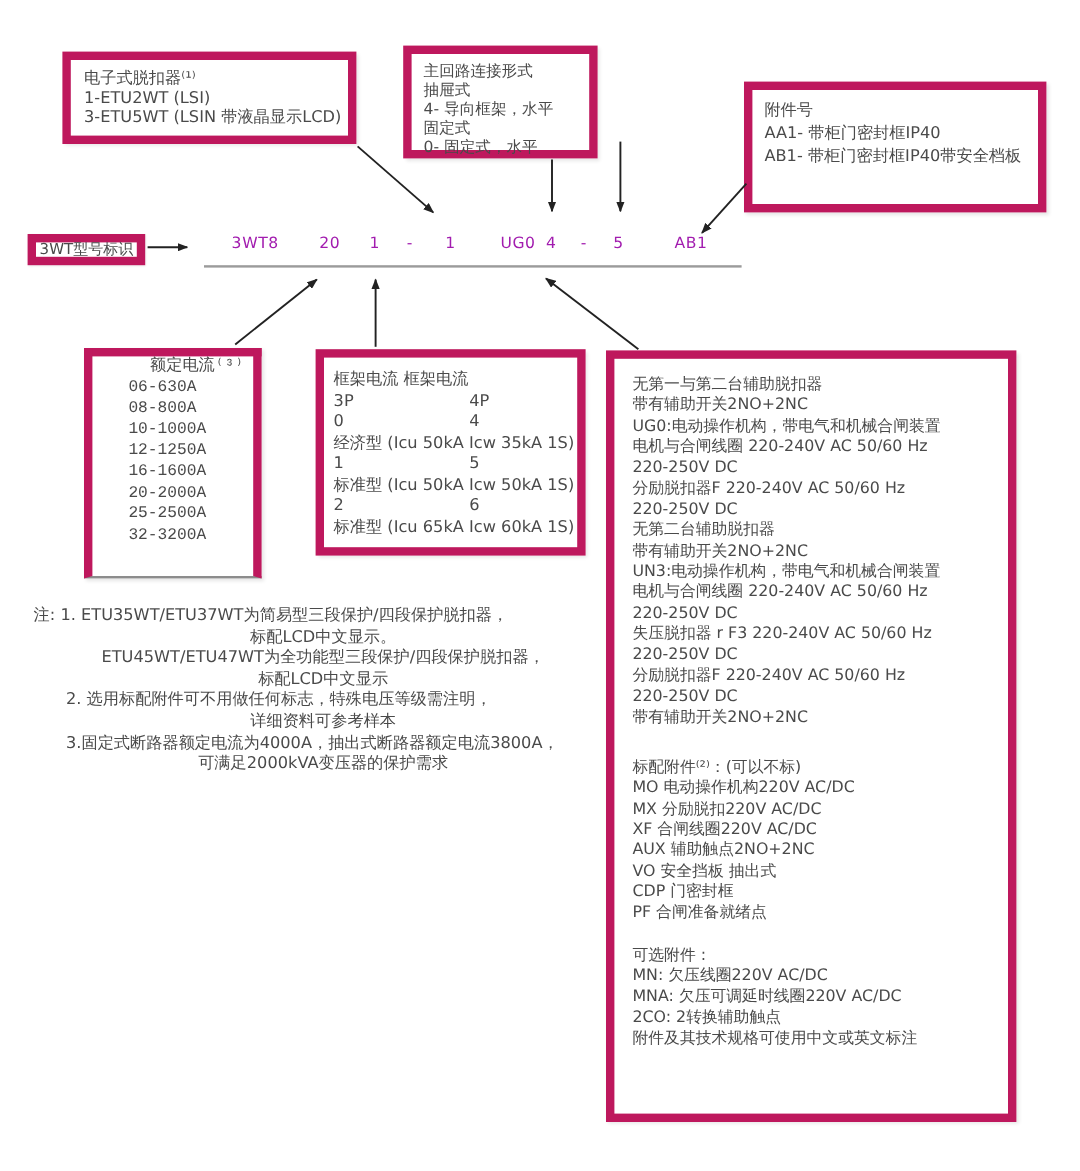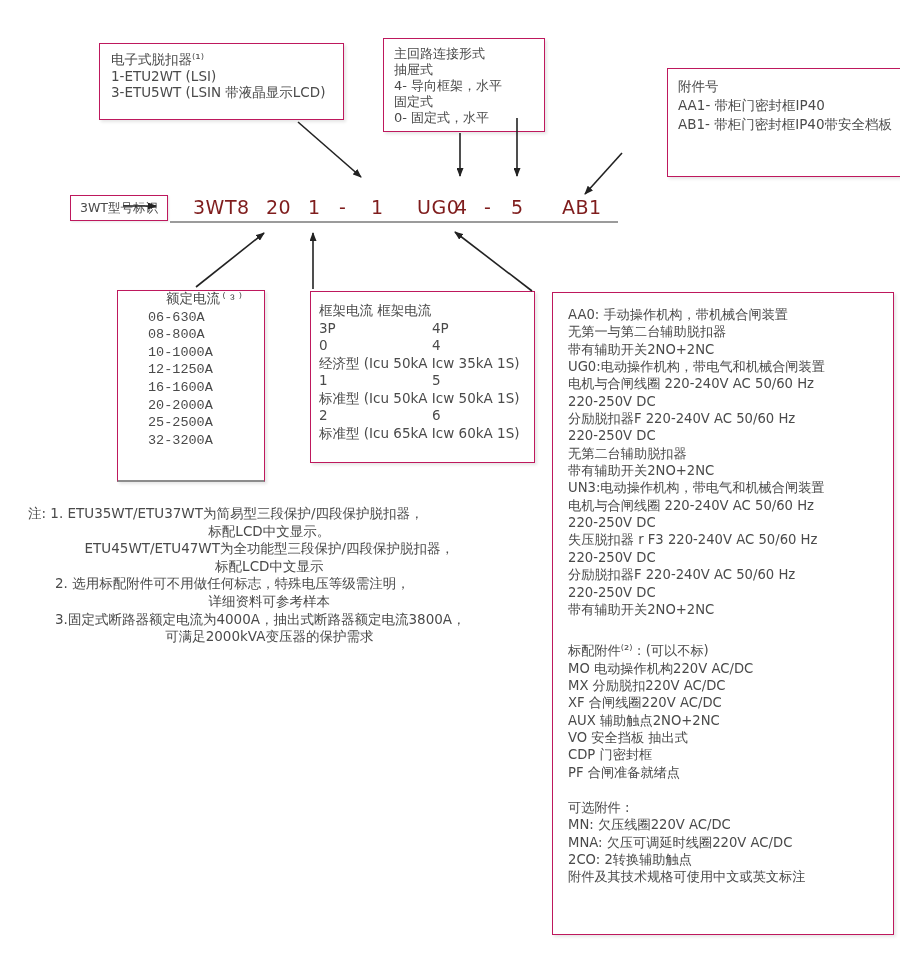--- a/index.html
+++ b/index.html
@@ -2,40 +2,40 @@
 <html><head>
 <meta charset="utf-8">
 <style>
   html,body{margin:0;padding:0;background:#f2f2f2;}
   #canvas{
     position:relative;width:900px;height:976px;background:#ffffff;
     font-family:"DejaVu Sans","Liberation Sans",sans-serif;
     color:#4a4a4a;overflow:hidden;
   }
   .box{
-    position:absolute;background:#fff;border:1px solid #be185d;
-    box-shadow:2px 2px 3px rgba(0,0,0,0.10);box-sizing:border-box;margin-left:47px;
+    position:absolute;background:#fff;border:7px solid #be185d;
+    box-shadow:2px 2px 3px rgba(0,0,0,0.10);box-sizing:border-box;
   }
   .ln{white-space:nowrap;}
   
   #box-etu{left:52px;top:43px;width:245px;height:77px;padding:7px 11px;font-size:13.5px;line-height:16.5px;}
   #box-conn{left:336px;top:38px;width:162px;height:94px;padding:7px 10px;font-size:13px;line-height:16px;}
   #box-accform{left:509px;top:72px;width:99px;height:45px;padding:2px 5px;font-size:12px;line-height:14.3px;}
   #box-accnum{left:620px;top:68px;width:252px;height:109px;padding:8px 10px;font-size:13.5px;line-height:19px;}
   #box-model{left:23px;top:195px;width:98px;height:26px;font-size:12.5px;display:flex;align-items:center;justify-content:center;box-shadow:1px 1px 2px rgba(0,0,0,0.10);}
   #box-rated{left:70px;top:290px;width:148px;height:192px;padding:0 0 0 30px;font-size:13.5px;line-height:17.6px;border-bottom:2px solid #8c8c8c;font-family:Liberation Mono, monospace;}
   #box-rated .title{margin-left:18px;}
   #box-frame{left:263px;top:291px;width:225px;height:172px;padding:10px 0 0 8px;font-size:13.5px;line-height:17.5px;}
   .frow{position:relative;white-space:nowrap;}
   .frow .rcol{position:absolute;left:113px;top:0;}
   #box-big{left:505px;top:292px;width:342px;height:643px;padding:13px 0 0 15px;font-size:13.2px;line-height:17.35px;}
   #box-big .sec2{margin-top:24px;}
   #box-big .sec3{margin-top:18px;}
   
-  .codeseg{position:absolute;top:196px;font-size:19px;letter-spacing:0.5px;color:#7f1d1d;}
+  .codeseg{position:absolute;top:196px;font-size:13px;letter-spacing:0.5px;color:#a21caf;}
   #code-underline{position:absolute;left:170px;top:221px;width:448px;height:2px;background:#9b9b9b;}
   
   #notes{position:absolute;left:28px;top:505px;font-size:13.5px;line-height:17.6px;}
   .ind1{padding-left:27px;}
   .ind2{padding-left:45px;text-align:center;}
   
   #arrows{position:absolute;left:0;top:0;width:900px;height:976px;pointer-events:none;}
 </style>
 </head>
 <body>
@@ -109,21 +109,20 @@
     <div class="ln">标准型 (Icu 50kA Icw 50kA 1S)</div>
     <div class="frow">
       <span>2</span>
       <span class="rcol">6</span>
     </div>
     <div class="ln">标准型 (Icu 65kA Icw 60kA 1S)</div>
   </div>
 
   <div class="box" id="box-big">
     <div class="sec1">
-      <div class="ln">AA0: 手动操作机构，带机械合闸装置</div>
       <div class="ln">无第一与第二台辅助脱扣器</div>
       <div class="ln">带有辅助开关2NO+2NC</div>
       <div class="ln">UG0:电动操作机构，带电气和机械合闸装置</div>
       <div class="ln">电机与合闸线圈 220-240V AC 50/60 Hz</div>
       <div class="ln">220-250V DC</div>
       <div class="ln">分励脱扣器F 220-240V AC 50/60 Hz</div>
       <div class="ln">220-250V DC</div>
       <div class="ln">无第二台辅助脱扣器</div>
       <div class="ln">带有辅助开关2NO+2NC</div>
       <div class="ln">UN3:电动操作机构，带电气和机械合闸装置</div>

